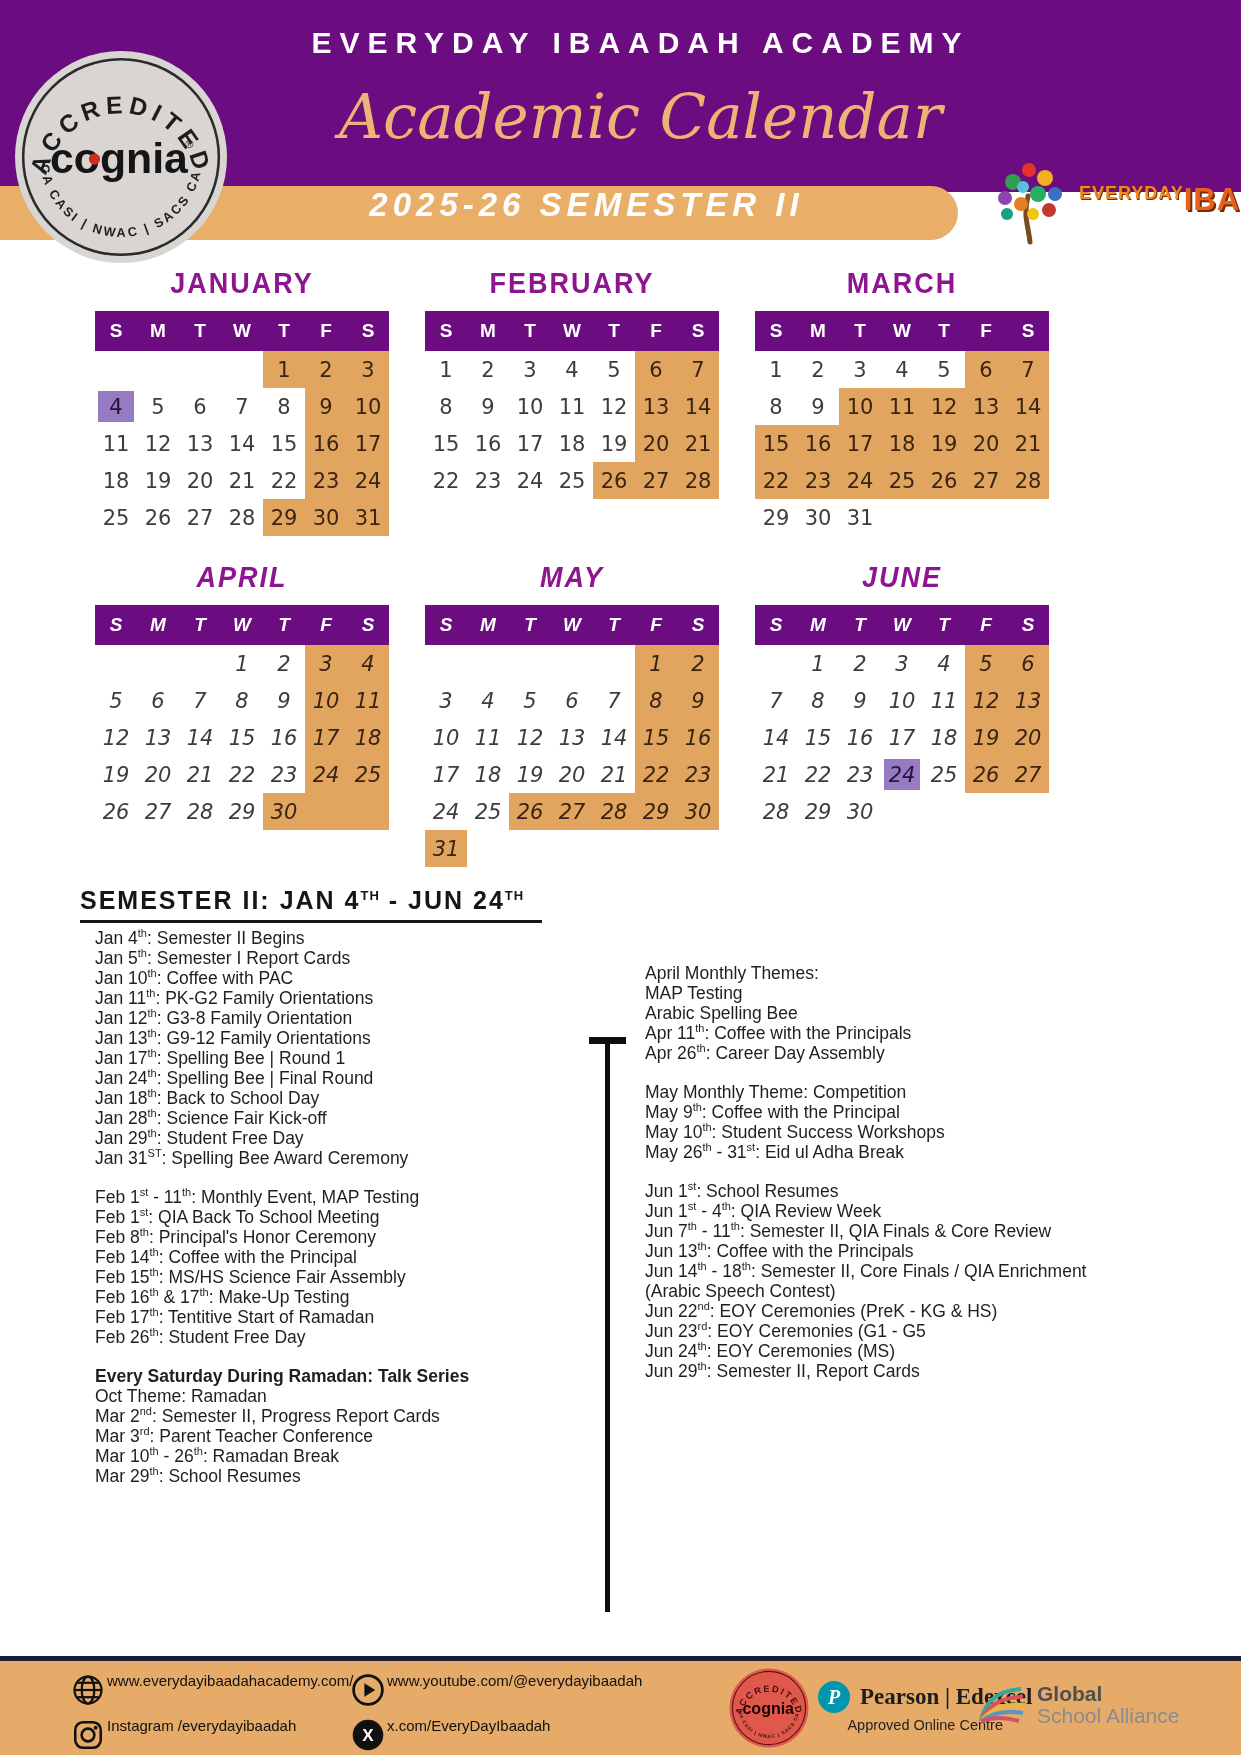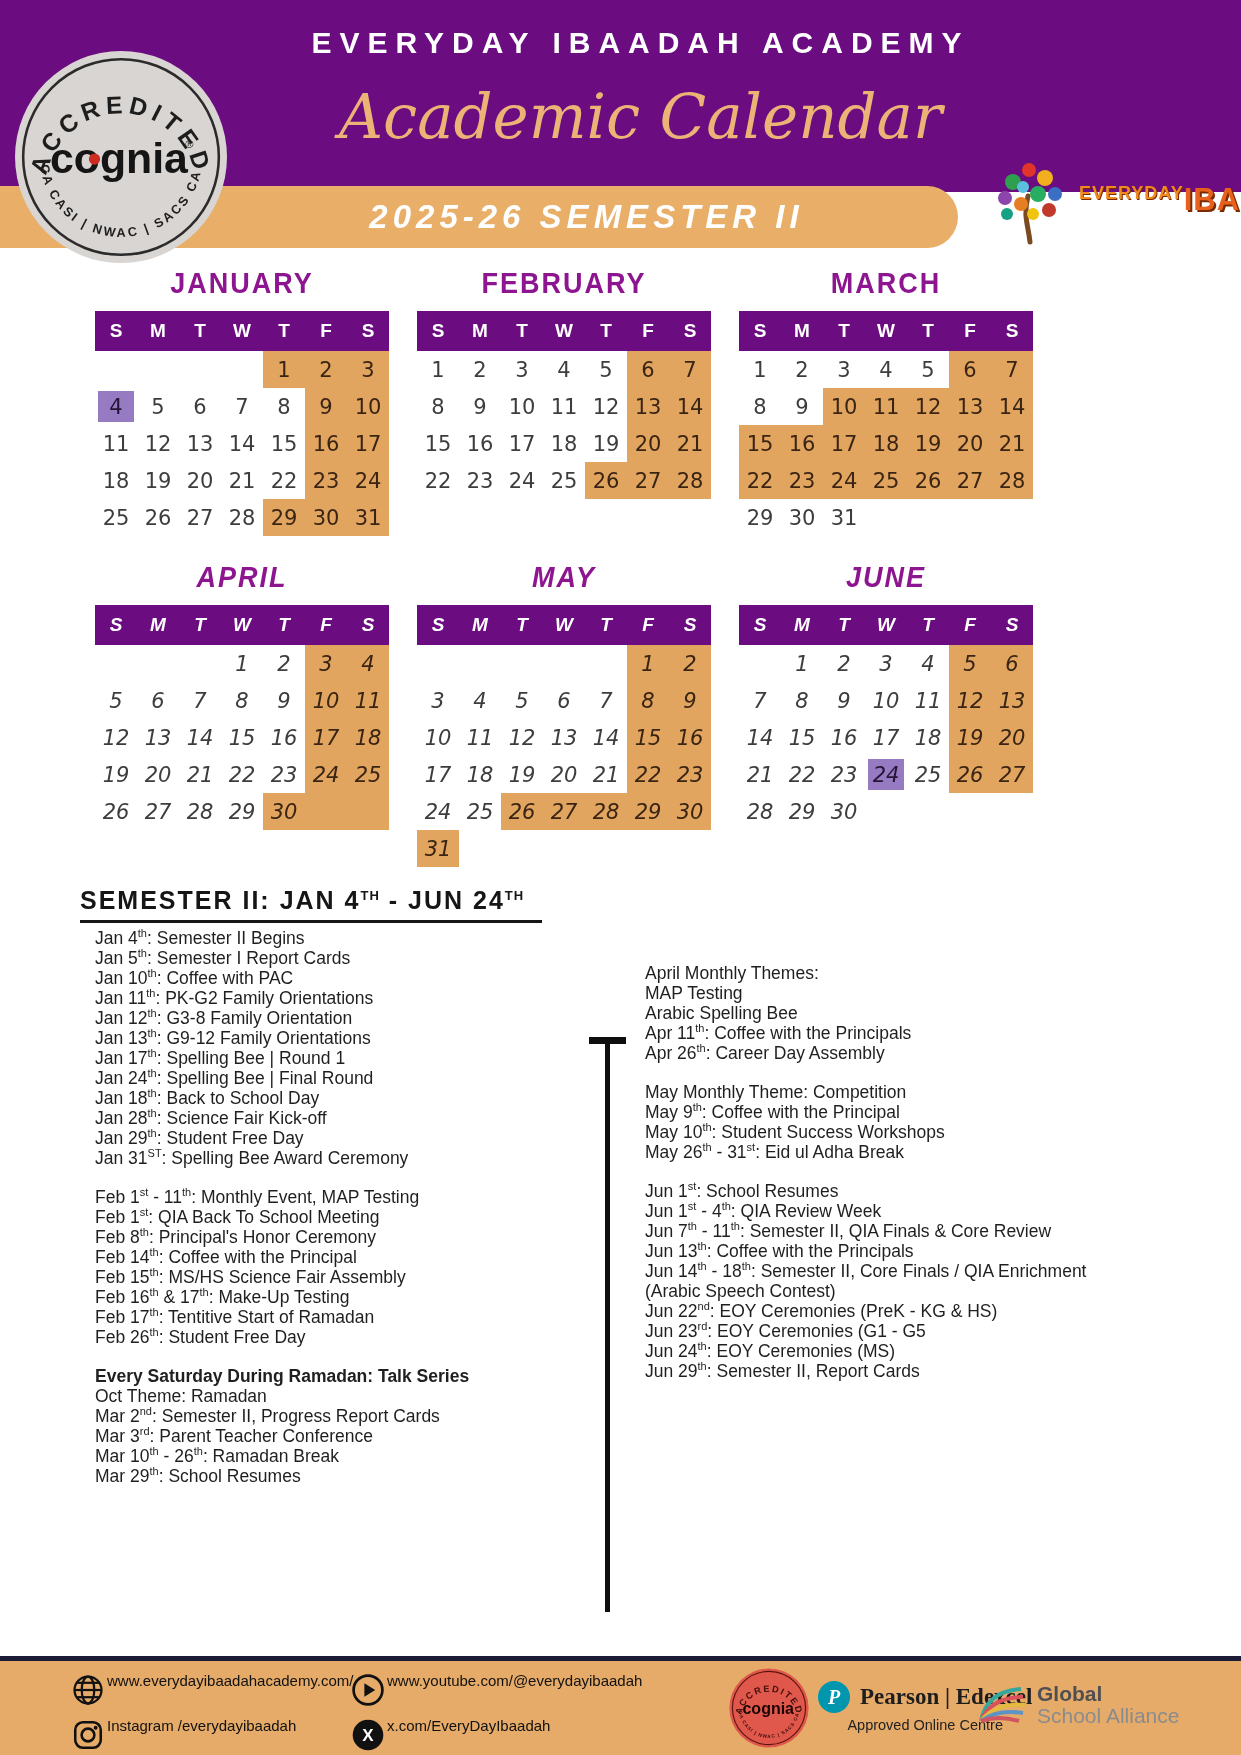--- a/index.html
+++ b/index.html
@@ -4,33 +4,33 @@
 <style>
   html,body{margin:0;padding:0;background:#fff;}
   .page{position:relative;width:1241px;height:1755px;background:#fff;overflow:hidden;
         font-family:"Liberation Sans",sans-serif;}
   
   .hdr{position:absolute;top:0;left:0;width:100%;height:192px;background:var(--purple,#6B0C81);}
   .school-name{position:absolute;top:26px;left:160px;right:120px;text-align:center;color:#fff;
     font-weight:bold;font-size:30px;letter-spacing:8px;}
   .script-title{position:absolute;top:62px;left:160px;right:120px;text-align:center;
     font-family:"DejaVu Serif",serif;font-style:italic;color:#ECB377;font-size:61px;line-height:110px;}
-  .banner{position:absolute;top:186px;left:0;width:958px;height:62px;background:var(--banner-gold,#E9AE68);
-    border-radius:0 31px 31px 0;display:flex;align-items:center;justify-content:center;
+  .banner{position:absolute;top:186px;left:0;width:958px;height:54px;background:var(--banner-gold,#E9AE68);
+    border-radius:0 31px 31px 0;display:flex;justify-content:center;
     padding-left:215px;box-sizing:border-box;}
   .banner span{color:#fff;font-weight:bold;font-style:italic;font-size:33px;letter-spacing:5px;}
   .badge-wrap{position:absolute;left:14px;top:50px;width:214px;height:214px;}
   .eia-logo{position:absolute;left:983px;top:154px;display:flex;align-items:center;gap:4px;}
   .eia-text{display:flex;flex-direction:row;line-height:1.02;}
   .eia-l1{font-weight:bold;font-size:18px;color:#F18A1E;letter-spacing:1px;text-shadow:1px 1px 0 #7a2c00;}
   .eia-l2{font-weight:bold;font-size:31px;color:#E8611C;letter-spacing:1px;text-shadow:2px 2px 0 #7a2c00;}
   .eia-l3{font-weight:bold;font-size:18px;color:#fff;letter-spacing:2px;
     text-shadow:-1px -1px 0 #3a2b18,1px -1px 0 #3a2b18,-1px 1px 0 #3a2b18,1px 1px 0 #3a2b18;text-align:center;}
   
-  .cal-row{position:absolute;left:95px;display:flex;gap:28px;}
+  .cal-row{position:absolute;left:95px;display:flex;gap:36px;}
   .cal-row-1{top:268px;} .cal-row-2{top:562px;font-style:italic;}
   .month{width:294px;}
   .month-title{text-align:center;font-weight:800;font-size:27px;letter-spacing:2px;
     color:var(--magenta,#8D1590);margin-bottom:12px;transform:scaleY(1.08);}
   .dow-row{display:grid;grid-template-columns:repeat(7,42px);height:40px;background:var(--purple,#6B0C81);}
   .dow-row span{display:flex;align-items:center;justify-content:center;color:#fff;font-weight:bold;font-size:19px;}
   .days-grid{display:grid;grid-template-columns:repeat(7,42px);grid-auto-rows:37px;}
   .cell{display:flex;align-items:center;justify-content:center;font-size:21px;color:#3d3d3d;
     font-family:"DejaVu Sans",sans-serif;}
   .cell.gold{background:var(--gold,#E2A55F);color:#3a2413;}

